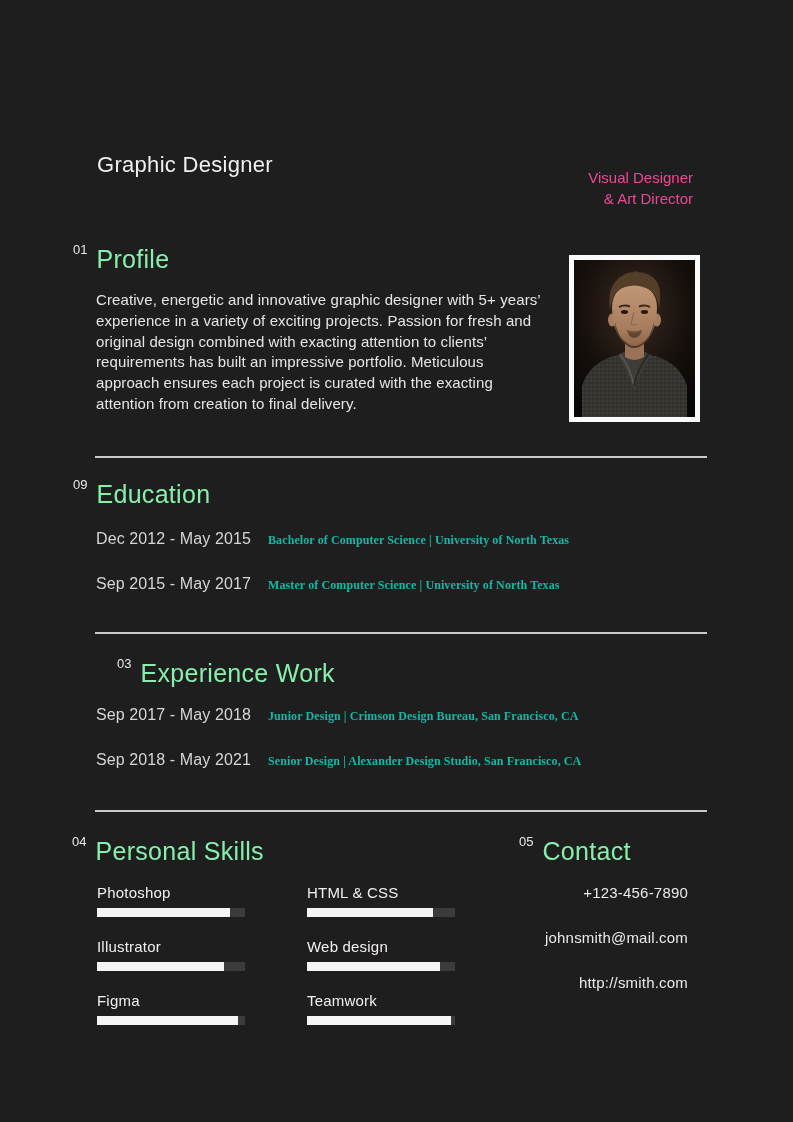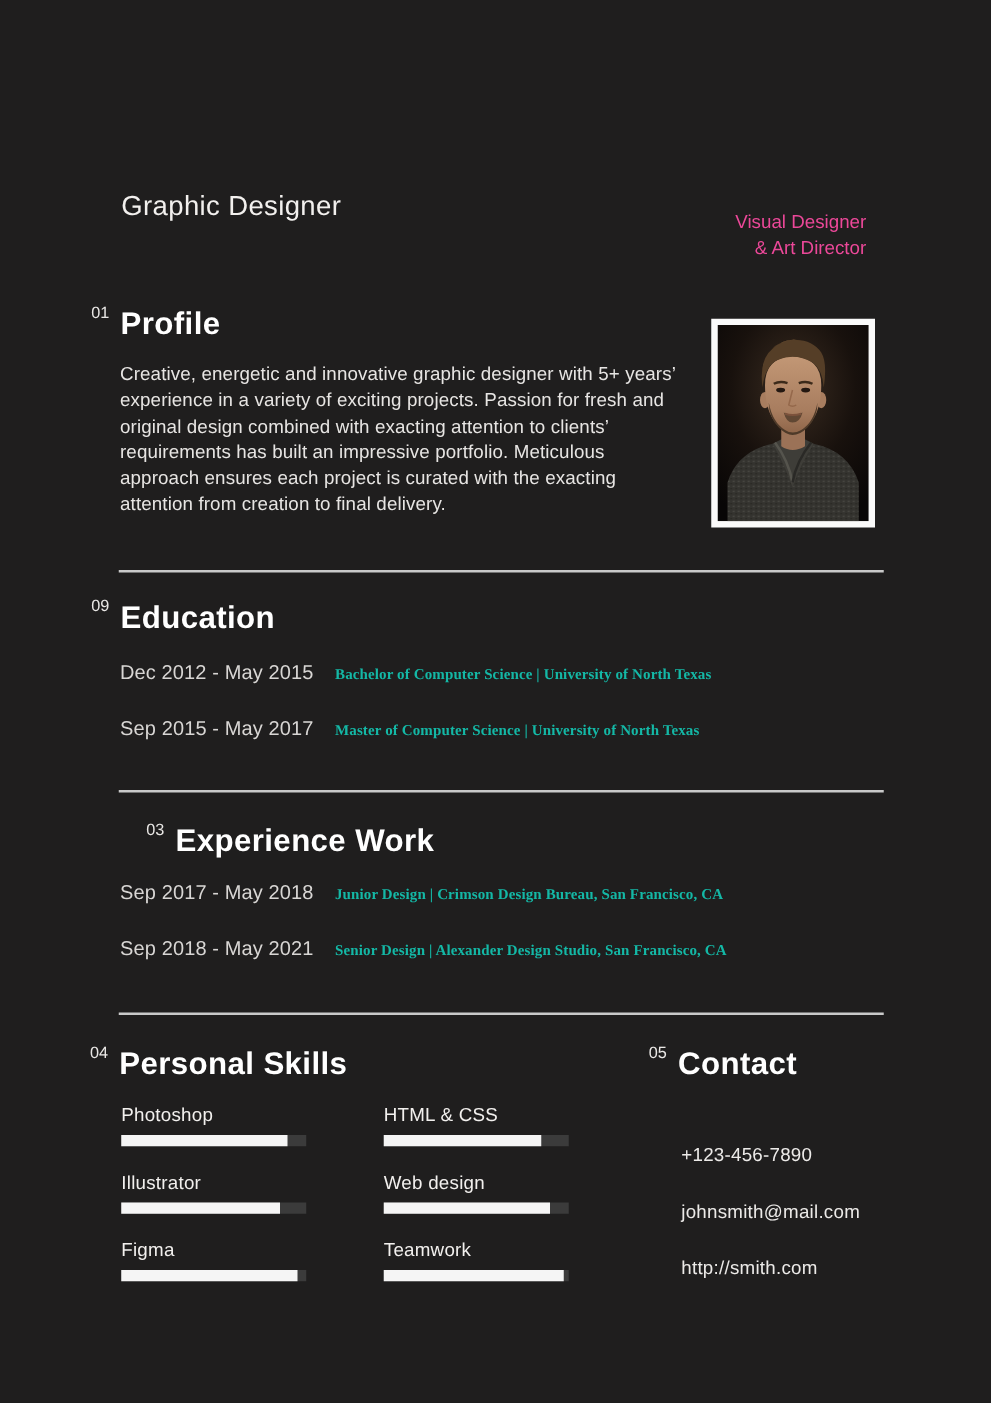--- a/index.html
+++ b/index.html
@@ -21,21 +21,21 @@
     letter-spacing:0.3px;
   }
   .tagline {
     right:100px; top:167px; text-align:right; font-size:15px; line-height:21px;
     color:#ec4899; font-weight:400;
   }
 
   
   .sec-head { display:flex; align-items:flex-start; gap:9px; }
   .sec-num { font-size:13px; color:#e9e7e5; line-height:1; padding-top:1px; }
-  .sec-title { font-size:25px; font-weight:700; color:#ffffff; line-height:1; margin-top:5px; letter-spacing:0.3px; }
+  .sec-title { font-size:25px; font-weight:400; color:#86efac; line-height:1; margin-top:5px; letter-spacing:0.3px; }
 
   .profile-body {
     left:96px; top:290px; width:452px; font-size:15px; line-height:20.8px;
     color:#e7e5e3; letter-spacing:0.1px;
   }
 
   .photo-frame {
     left:569px; top:255px; width:131px; height:167px; background:#fafafa;
     padding:5px;
   }
@@ -47,21 +47,21 @@
   .row { display:flex; align-items:baseline; margin-bottom:27px; }
   .row-dates { width:172px; flex:none; font-size:16px; color:#d8d6d4; font-weight:400; letter-spacing:0.1px; }
   .row-detail { font-size:12px; font-weight:700; color:#14b8a6; letter-spacing:0.1px;font-family:Liberation Serif, serif; }
 
   .skill-col { width:150px; }
   .skill-item { margin-bottom:21px; }
   .skill-label { font-size:15px; color:#f2f0ee; margin-bottom:7px; letter-spacing:0.2px; }
   .skill-track { width:148px; height:9px; background:#3b3b3b; }
   .skill-fill { height:9px; background:#f5f5f5; }
 
-  .contact-list { left:545px; top:916px; }
+  .contact-list { left:545px; top:884px;text-align:right; }
   .contact-item { font-size:15px; color:#eceae8; margin-bottom:28px; letter-spacing:0.2px; }
 </style>
 </head>
 <body>
 
 <div class="page">
 
   <div class="abs role">Graphic Designer</div>
   <div class="abs tagline">
     <div>Visual Designer</div>

